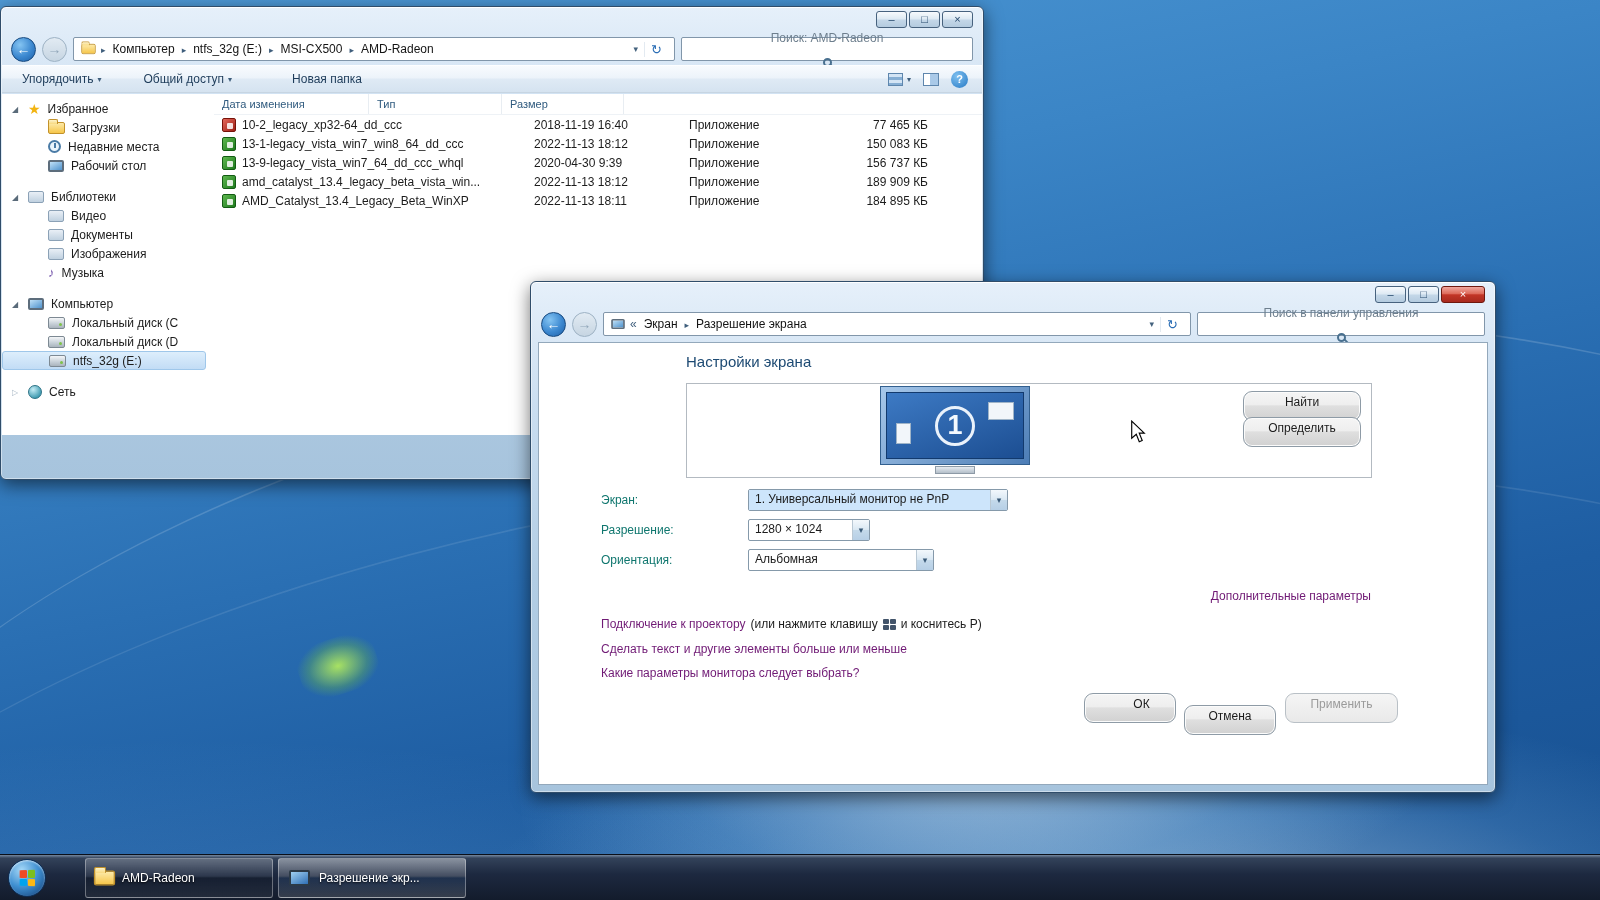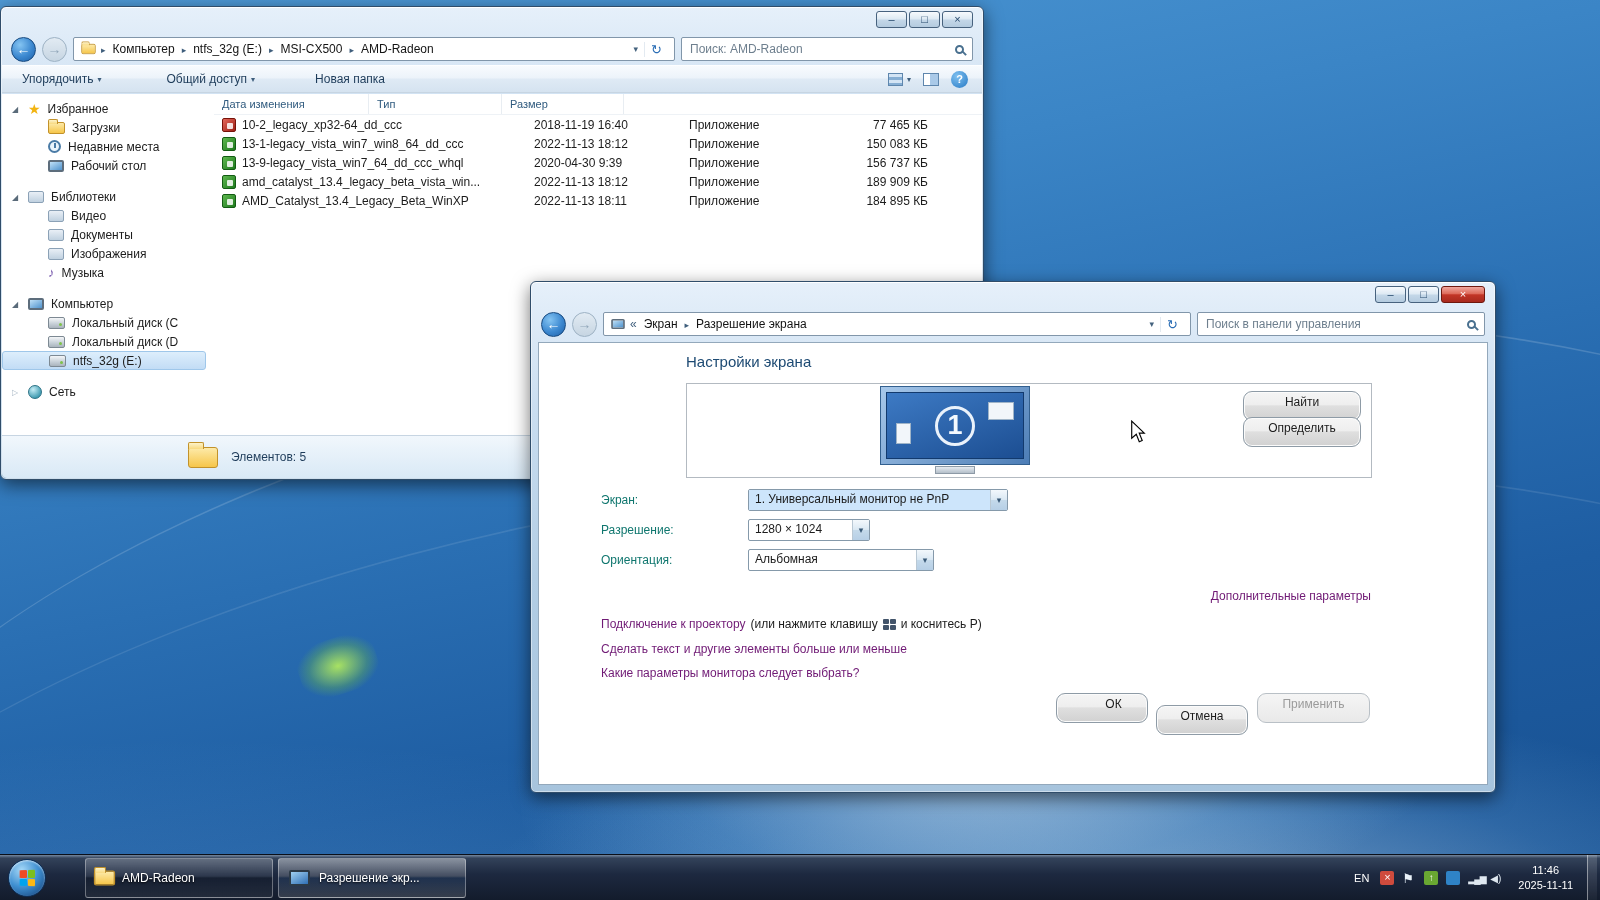--- a/index.html
+++ b/index.html
@@ -39,21 +39,21 @@
   .navbtn.fwd { background:linear-gradient(#e2ebf3,#c6d5e2); border:1px solid #9db2c4; }
   .navbtn.fwd::before { content:"→"; position:absolute; inset:0; color:#90a5b8; font-size:14px; line-height:23px; text-align:center; }
   .field { background:#fff; border:1px solid #8196aa; border-radius:2px; height:24px; display:flex; align-items:center; }
   .crumbs { flex:1; padding:0 6px; gap:1px; overflow:hidden; }
   .crumb { padding:0 3px; white-space:nowrap; color:#141414; }
   .bc-ex .crumb::before { content:"▸"; font-size:9px; color:#3f5e7c; margin-right:7px; }
   .bc-dp .crumb + .crumb::before { content:"▸"; font-size:9px; color:#3f5e7c; margin-right:7px; }
   .bc-collapse { color:#3f5e7c; padding:0 3px; }
   .addr-caret { margin-left:auto; color:#44627e; font-size:9px; padding:0 5px; }
   .addr-refresh { color:#2a6db5; font-size:13px; padding:0 6px; border-left:1px solid #e3eaf1; }
-  .searchbox { padding:0 8px; justify-content:space-between; color:#6e7f8e; gap:13px; }
+  .searchbox { padding:0 8px; justify-content:center; color:#6e7f8e; gap:13px;flex-direction:column; }
   .lens { width:9px; height:9px; border:2px solid #49708f; border-radius:50%; position:relative; flex:0 0 auto; }
   .lens::after { content:""; position:absolute; width:6px; height:2px; background:#49708f; transform:rotate(45deg); right:-5px; bottom:-2px; }
 
   
   .explorer { left:0; top:6px; width:984px; height:474px; z-index:10; }
   .toolbar { position:absolute; top:58px; left:1px; right:1px; height:28px; display:flex; align-items:center; padding:0 14px;
     background:linear-gradient(#f8fbfe,#ecf3fa 46%,#dfeaf5 50%,#d5e3f0); border-top:1px solid #fdfeff; border-bottom:1px solid #c7d5e2;
     color:#1e3c5a; }
   .tb-item { display:flex; align-items:center; gap:4px; }
   .tb-caret::after { content:"▾"; font-size:8px; color:#3f5e7c; }
@@ -113,21 +113,21 @@
   .preview-box { position:absolute; left:147px; top:40px; width:686px; height:95px; border:1px solid #b3bac1; background:#fff; }
   .monitor { position:absolute; left:193px; top:2px; width:150px; height:88px; }
   .mframe { position:absolute; left:0; right:0; top:0; bottom:9px; background:linear-gradient(135deg,#a7c8ea,#4c7db6); border:1px solid #33608f; padding:5px; }
   .mscreen { position:absolute; inset:5px; background:linear-gradient(160deg,#3d7ac4,#1c4e92); border:1px solid #123a6e; display:flex; align-items:center; justify-content:center; }
   .mnum { width:40px; height:40px; border:3px solid #eaf2fb; border-radius:50%; color:#f4f9fe; font-size:27px; font-weight:bold;
     display:flex; align-items:center; justify-content:center; }
   .thumb-tr { position:absolute; right:9px; top:9px; width:26px; height:18px; background:#f2f6fa; border:1px solid #9fb4c8; }
   .thumb-bl { position:absolute; left:9px; bottom:14px; width:15px; height:21px; background:#f2f6fa; border:1px solid #9fb4c8; }
   .mstand { position:absolute; left:55px; bottom:0; width:40px; height:8px; background:linear-gradient(#e4eaf0,#b4bfc9); border:1px solid #8d9aa6; }
   .win-btn { position:absolute; height:30px; border:1px solid #8e9ba6; border-radius:9px; text-align:center; line-height:20px; color:#1c1c1c;
-    background:linear-gradient(#f5f5f5,#eeeeee 45%,#dfdfdf 50%,#d1d1d1); box-shadow:inset 0 0 0 1px #fbfbfb; }
+    background:linear-gradient(#f5f5f5,#eeeeee 45%,#dfdfdf 50%,#d1d1d1); box-shadow:inset 0 0 0 1px #fbfbfb;margin-left:28px; }
   .win-btn.disabled { color:#9b9b9b; background:linear-gradient(#f5f5f5,#e9e9e9); border-color:#b9c0c6; box-shadow:none; }
   .btn-find { right:10px; top:7px; width:118px; }
   .btn-identify { right:10px; top:33px; width:118px; }
   .frow-label { position:absolute; left:62px; color:#0f766e; }
   .combo { position:absolute; left:209px; height:22px; border:1px solid #8599aa; border-radius:2px; background:#fff; display:flex; }
   .combo .val { flex:1; padding:2px 6px 0; white-space:nowrap; overflow:hidden; }
   .combo.focused .val { background:#cde5fb; }
   .combo .dd { width:17px; border-left:1px solid #b9c8d4; background:linear-gradient(#f3f8fc,#dae8f3 48%,#c4d9ea 52%,#b6cfe6); position:relative; }
   .combo .dd::before { content:"▾"; position:absolute; inset:0; text-align:center; line-height:20px; font-size:9px; color:#3a5a78; }
   .link { color:#701a75; }
@@ -204,21 +204,21 @@
     <div class="field searchbox" style="width:292px">
       <span>Поиск: AMD-Radeon</span>
       <span class="lens"></span>
     </div>
   </div>
 
   <div class="toolbar">
     <span class="tb-item tb-caret" style="margin-left:6px">
         <span>Упорядочить</span>
       </span>
-    <span class="tb-item tb-caret" style="margin-left:65px">
+    <span class="tb-item tb-caret" style="margin-left:42px">
         <span>Общий доступ</span>
       </span>
     <span class="tb-item" style="margin-left:60px">
         <span>Новая папка</span>
       </span>
     <span class="toolbar-right">
       <span class="tb-item tb-caret">
           <span class="view-icon"></span>
         </span>
       <span class="pane-icon"></span>
@@ -342,24 +342,20 @@
             <span class="appic green"></span>
             <span>AMD_Catalyst_13.4_Legacy_Beta_WinXP</span>
           </span>
         <span class="cell w-date">2022-11-13 18:11</span>
         <span class="cell w-type">Приложение</span>
         <span class="cell size w-size">184 895 КБ</span>
       </div>
     </div>
   </div>
 
-  <div class="detailsbar">
-    <span class="ic folder big"></span>
-    <span>Элементов: 5</span>
-  </div>
 </div>
 
 <div class="window displaywin">
   <div class="capbtns">
     <div class="capbtn">–</div>
     <div class="capbtn">□</div>
     <div class="capbtn red">×</div>
   </div>
 
   <div class="addressbar">
@@ -456,27 +452,13 @@
 
   <div class="task-btn tb1">
     <span class="ic folder" style="transform:scale(1.25)"></span>
     <span>AMD-Radeon</span>
   </div>
   <div class="task-btn tb2 active">
     <span class="ic mon task"></span>
     <span>Разрешение экр...</span>
   </div>
 
-  <div class="tray">
-    <span class="lang">EN</span>
-    <span class="tricon redx"></span>
-    <span class="tricon flagw"></span>
-    <span class="tricon greenup"></span>
-    <span class="tricon bluebox"></span>
-    <span class="tricon netbars"></span>
-    <span class="tricon vol"></span>
-    <div class="clockblk">
-      <div>11:46</div>
-      <div>2025-11-11</div>
-    </div>
-    <div class="show-desktop"></div>
-  </div>
 </div>
 
 </body></html>

